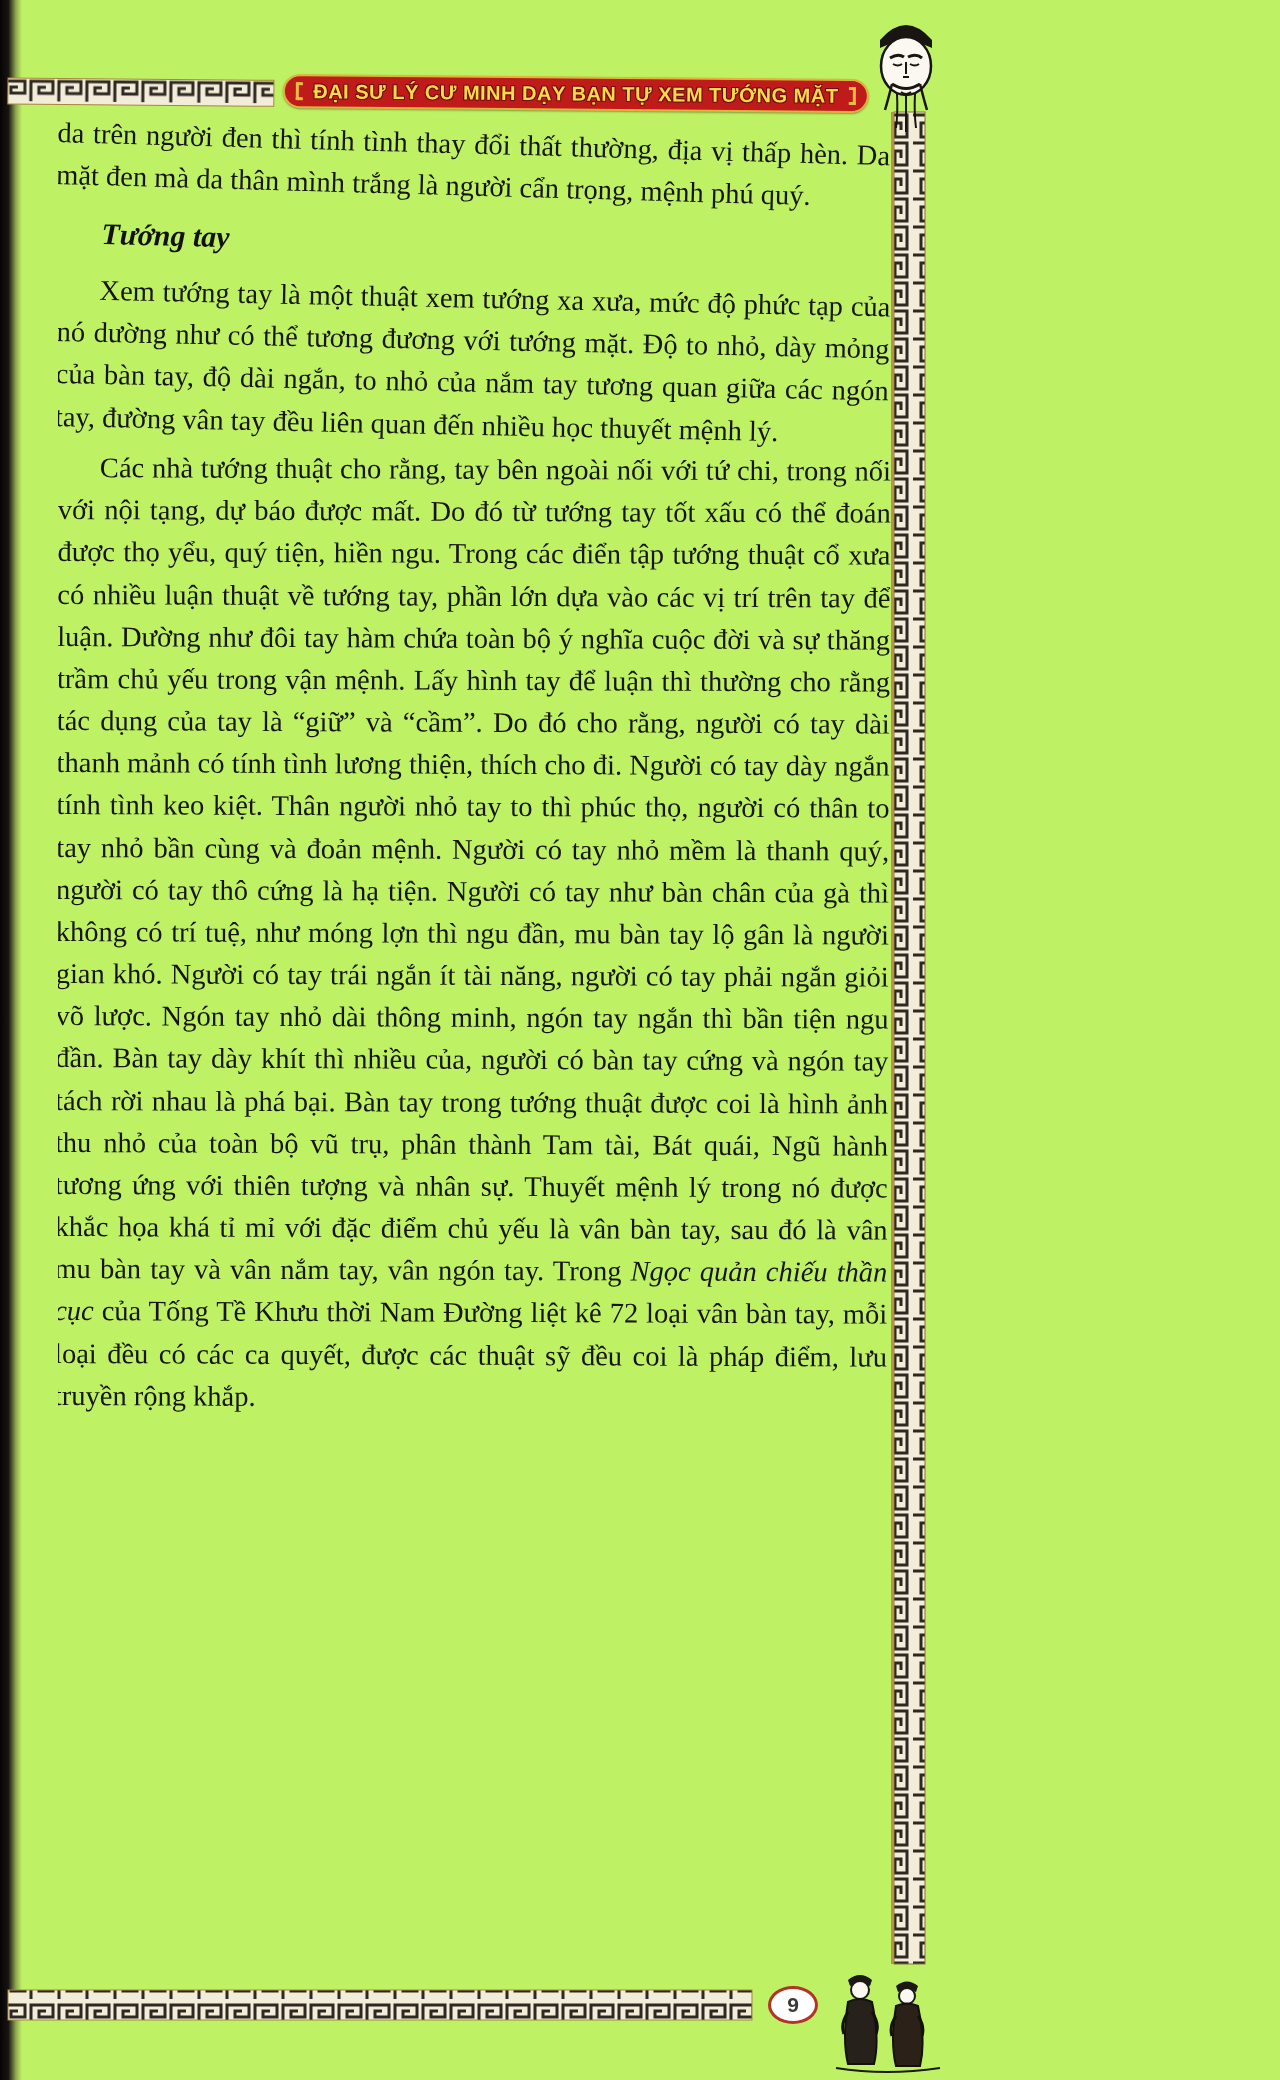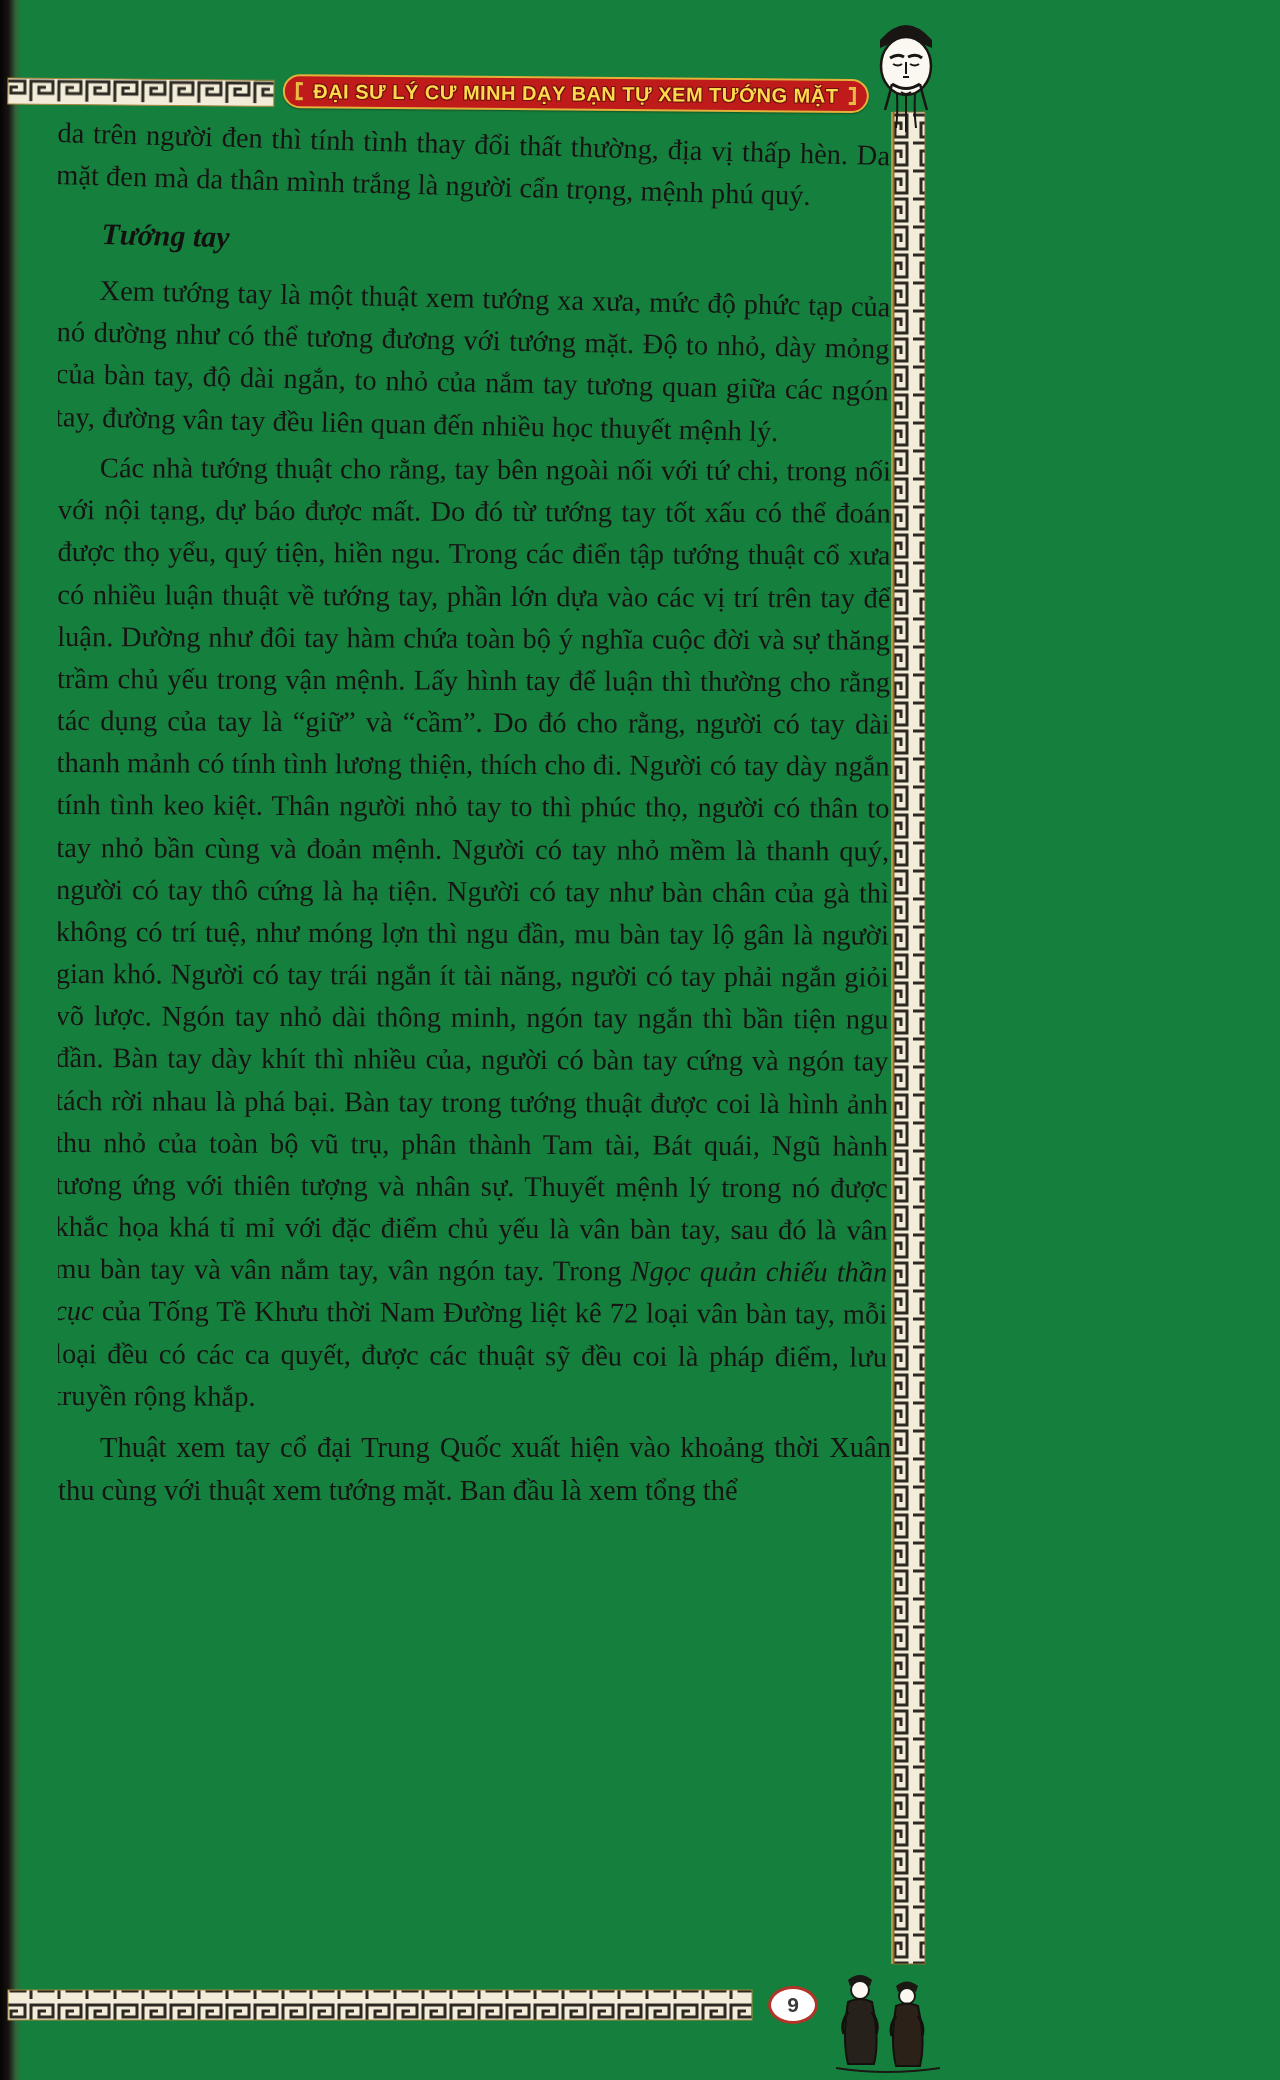--- a/index.html
+++ b/index.html
@@ -1,18 +1,18 @@
 <!DOCTYPE html>
 <html><head>
 <meta charset="utf-8">
 <style>
   html,body{margin:0;padding:0;background:#ffffff;}
   .page{
     position:relative;width:1280px;height:2080px;overflow:hidden;
-    background:#15803d;
+    background:#bef264;
     font-family:"Liberation Serif","DejaVu Serif",serif;
   }
   
   .left-edge{
     position:absolute;left:0;top:0;width:22px;height:2080px;
     background:linear-gradient(90deg,#060504 0%,#171311 38%,rgba(85,72,60,.45) 72%,rgba(120,110,100,0) 100%);
   }
   .deco{position:absolute;left:0;top:0;width:1280px;height:2080px;pointer-events:none;}
   
   .banner{
@@ -114,21 +114,20 @@
       <path d="M55 86 q-1 18 1 34" fill="none" stroke="#181512" stroke-width="2"></path>
       <path d="M41 84 q5 4 10 0" fill="none" stroke="#181512" stroke-width="2"></path>
     </svg>
   </div>
 
   <div class="body-text">
     <p class="rot16">da trên người đen thì tính tình thay đổi thất thường, địa vị thấp hèn. Da mặt đen mà da thân mình trắng là người cẩn trọng, mệnh phú quý.</p>
     <h3 class="heading rot14">Tướng tay</h3>
     <p class="indent rot12">Xem tướng tay là một thuật xem tướng xa xưa, mức độ phức tạp của nó dường như có thể tương đương với tướng mặt. Độ to nhỏ, dày mỏng của bàn tay, độ dài ngắn, to nhỏ của nắm tay tương quan giữa các ngón tay, đường vân tay đều liên quan đến nhiều học thuyết mệnh lý.</p>
     <p class="indent rot02"><span>Các nhà tướng thuật cho rằng, tay bên ngoài nối với tứ chi, trong nối với nội tạng, dự báo được mất. Do đó từ tướng tay tốt xấu có thể đoán được thọ yểu, quý tiện, hiền ngu. Trong các điển tập tướng thuật cổ xưa có nhiều luận thuật về tướng tay, phần lớn dựa vào các vị trí trên tay để luận. Dường như đôi tay hàm chứa toàn bộ ý nghĩa cuộc đời và sự thăng trầm chủ yếu trong vận mệnh. Lấy hình tay để luận thì thường cho rằng tác dụng của tay là “giữ” và “cầm”. Do đó cho rằng, người có tay dài thanh mảnh có tính tình lương thiện, thích cho đi. Người có tay dày ngắn tính tình keo kiệt. Thân người nhỏ tay to thì phúc thọ, người có thân to tay nhỏ bần cùng và đoản mệnh. Người có tay nhỏ mềm là thanh quý, người có tay thô cứng là hạ tiện. Người có tay như bàn chân của gà thì không có trí tuệ, như móng lợn thì ngu đần, mu bàn tay lộ gân là người gian khó. Người có tay trái ngắn ít tài năng, người có tay phải ngắn giỏi võ lược. Ngón tay nhỏ dài thông minh, ngón tay ngắn thì bần tiện ngu đần. Bàn tay dày khít thì nhiều của, người có bàn tay cứng và ngón tay tách rời nhau là phá bại. Bàn tay trong tướng thuật được coi là hình ảnh thu nhỏ của toàn bộ vũ trụ, phân thành Tam tài, Bát quái, Ngũ hành tương ứng với thiên tượng và nhân sự. Thuyết mệnh lý trong nó được khắc họa khá tỉ mỉ với đặc điểm chủ yếu là vân bàn tay, sau đó là vân mu bàn tay và vân nắm tay, vân ngón tay. Trong </span><em>Ngọc quản chiếu thần cục</em><span> của Tống Tề Khưu thời Nam Đường liệt kê 72 loại vân bàn tay, mỗi loại đều có các ca quyết, được các thuật sỹ đều coi là pháp điểm, lưu truyền rộng khắp.</span></p>
-    <p class="indent">Thuật xem tay cổ đại Trung Quốc xuất hiện vào khoảng thời Xuân thu cùng với thuật xem tướng mặt. Ban đầu là xem tổng thể</p>
   </div>
 
   <div class="page-number">
     <span>9</span>
   </div>
 
   <div class="figures">
     <svg width="124" height="118" viewBox="0 0 124 118" xmlns="http://www.w3.org/2000/svg">
       <path d="M22 20 q12 -10 24 0 l-2 6 q-10 -5 -20 0 Z" fill="#1c1814"></path>
       <circle cx="34" cy="30" r="9" fill="#fbf8f1" stroke="#1c1814" stroke-width="2"></circle>

